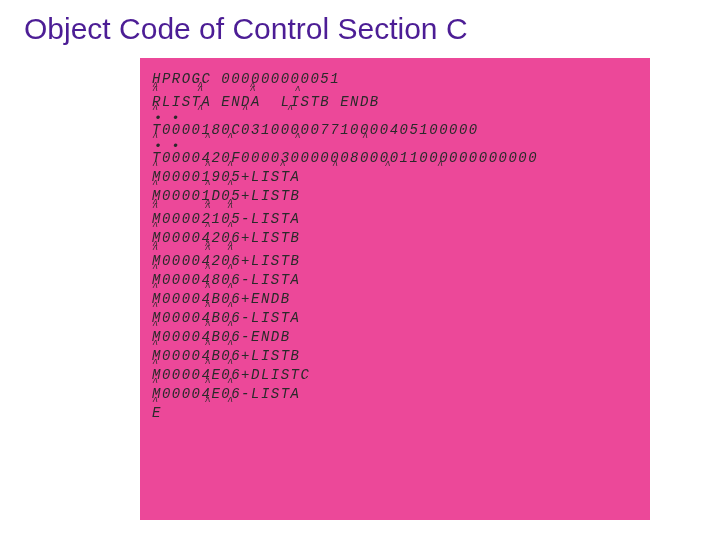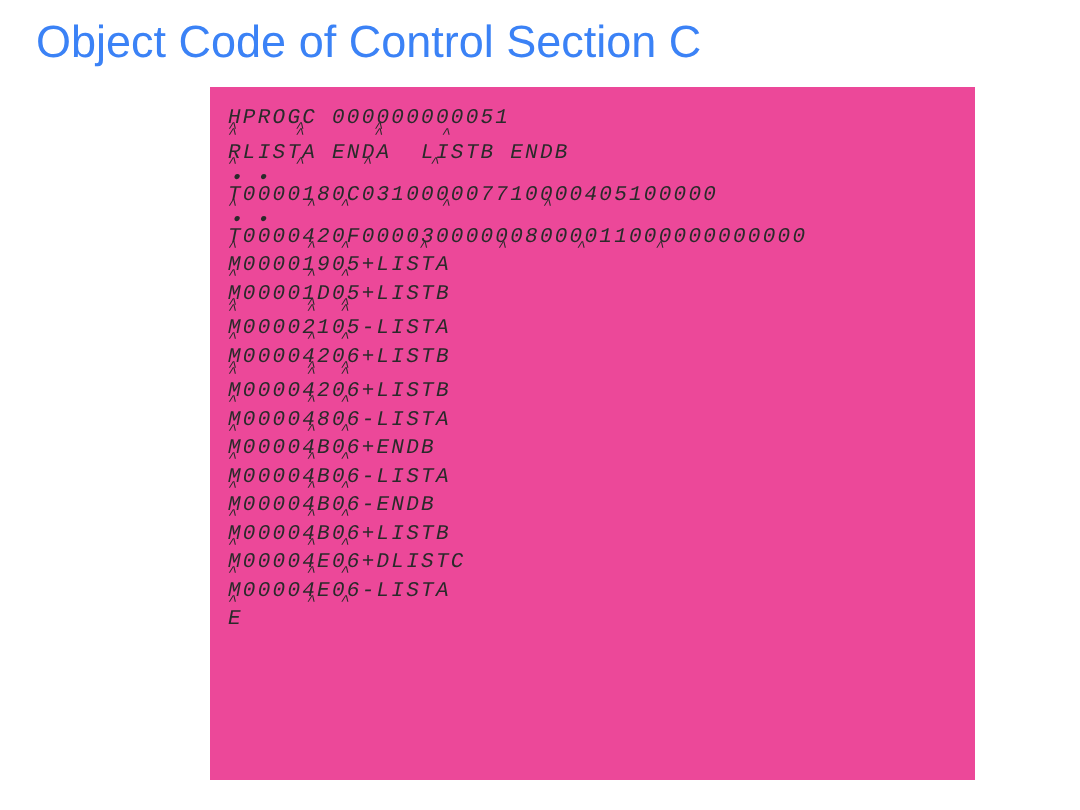--- a/index.html
+++ b/index.html
@@ -6,21 +6,21 @@
     margin: 0;
     padding: 0;
     width: 720px;
     height: 540px;
     background: #ffffff;
     font-family: Arial, sans-serif;
     position: relative;
     overflow: hidden;
   }
   .title {
-    color: #3b82f6;
+    color: #4c1d95;
     font-size: 30px;
     font-weight: normal;
     padding: 12px 0 6px 24px;
   }
   .code-area {
     position: absolute;
     top: 58px;
     left: 140px;
     right: 70px;
     bottom: 20px;

